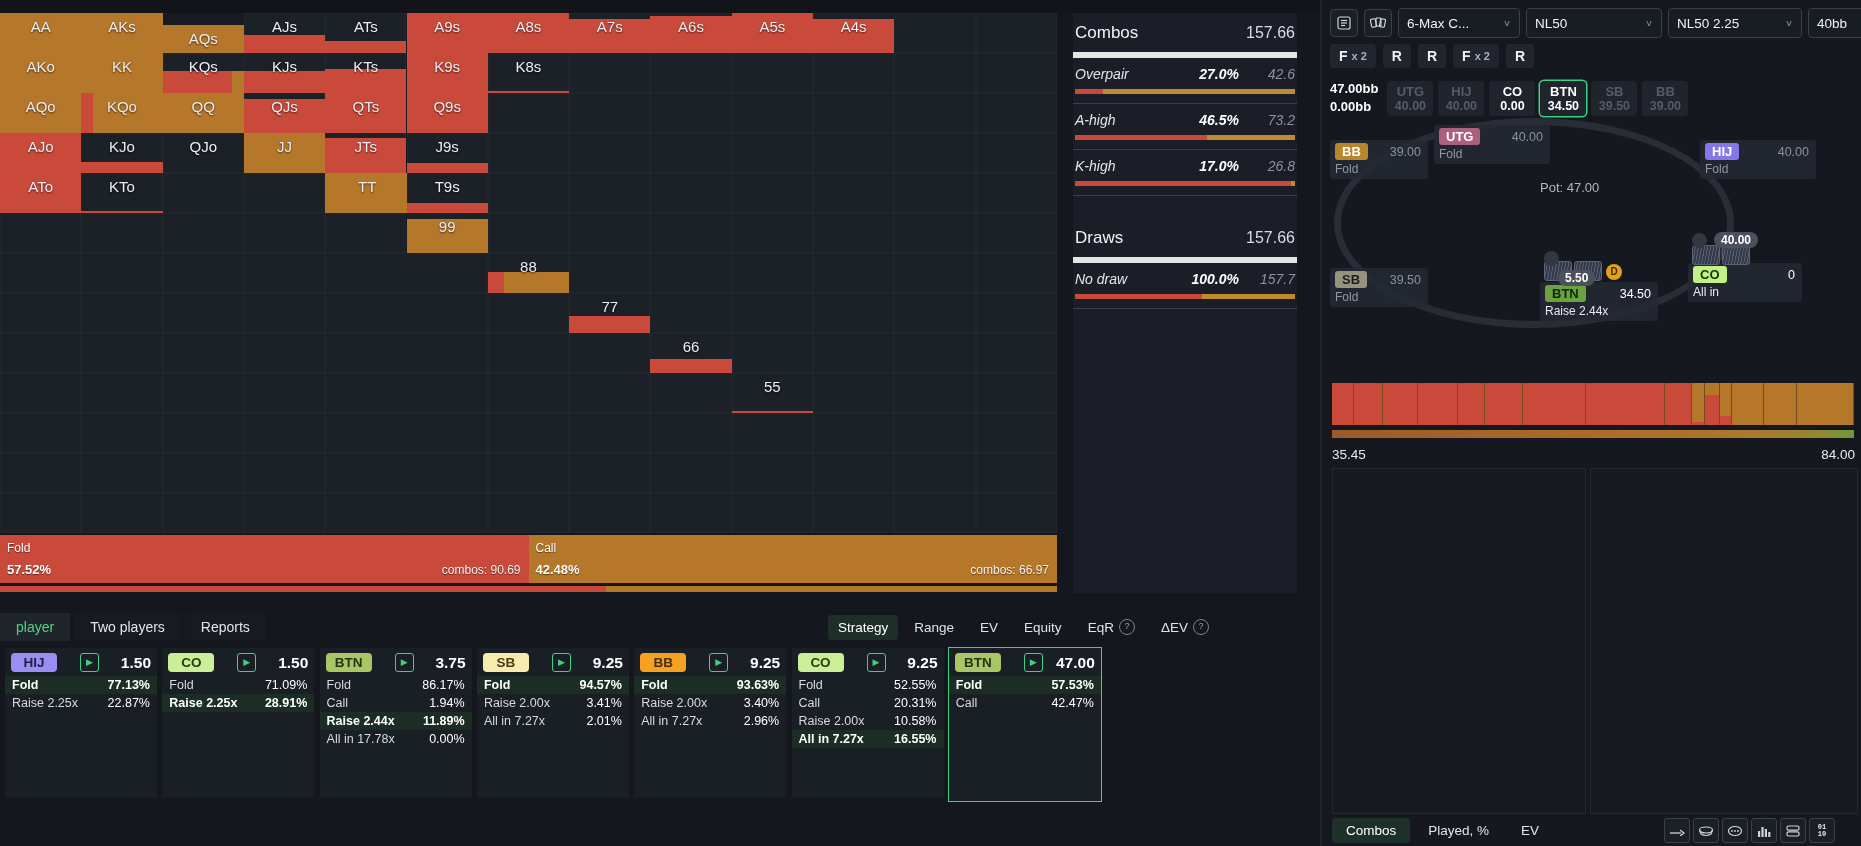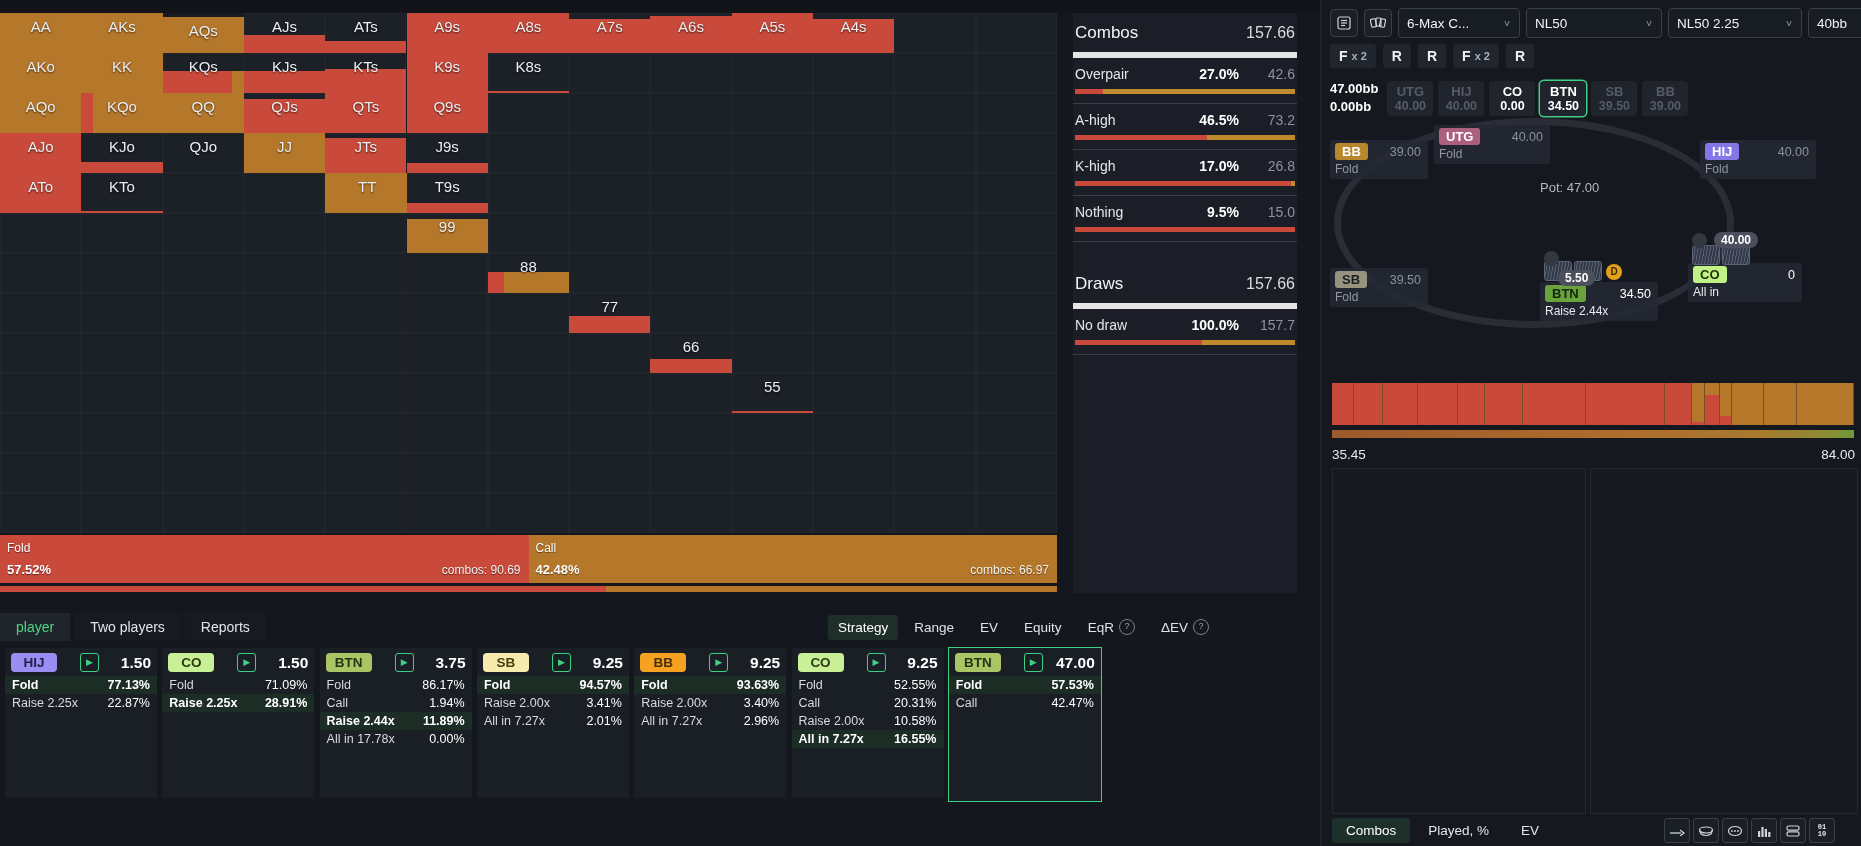--- a/index.html
+++ b/index.html
@@ -19,21 +19,21 @@
   .ab-pct{position:absolute;left:7px;bottom:6px;font-size:13px;font-weight:bold;color:#fff;text-shadow:0 1px 1px rgba(0,0,0,.5);}
   .ab-combos{position:absolute;right:8px;bottom:6px;font-size:12px;color:rgba(255,255,255,.92);text-shadow:0 1px 1px rgba(0,0,0,.5);}
   #freq-strip{position:absolute;left:0;top:586px;width:1057px;height:6px;display:flex;}
   
   #stats{position:absolute;left:1073px;top:13px;width:224px;height:580px;background:#1b1e26;padding:0 0;}
   .st-head{display:flex;justify-content:space-between;align-items:center;padding:10px 2px 9px 2px;
            border-bottom:6px solid #e5e5e5;}
   .st-head .t{font-size:17px;color:#f2f3f6;}
   .st-head .v{font-size:16px;color:#d9dce2;}
   .st-row{padding:8px 2px 0 2px;border-bottom:1px solid #3a3e47;}
-  .st-line{display:flex;align-items:center;}
+  .st-line{display:flex;align-items:center;font-style:italic;}
   .st-line .l{font-size:14px;color:#e4e6ea;flex:1;}
   .st-line .p{font-size:14px;font-weight:bold;color:#fff;margin-right:18px;}
   .st-line .c{font-size:14px;color:#8d929c;width:38px;text-align:right;}
   .st-bar{height:5px;margin:7px 0 9px 0;display:flex;}
   .st-gap{height:22px;}
   
   #tabs-left{position:absolute;left:0;top:612px;height:30px;display:flex;align-items:center;}
   .tabL{padding:6px 16px;font-size:14px;color:#e2e5ea;background:#171a20;margin-right:4px;cursor:pointer;}
   .tabL.active{background:#20252c;color:#4ed584;}
   #tabs-right{position:absolute;left:828px;top:612px;height:30px;display:flex;align-items:center;gap:6px;}
@@ -133,21 +133,21 @@
           <div style="width: 100%; background: rgb(181, 119, 42);"></div>
         </div>
         <span class="lbl">AA</span>
       </div>
       <div class="cell" style="left: 81.3px; top: 0px; width: 81.3px; height: 40px;">
         <div class="fill" style="height: 100%;">
           <div style="width: 100%; background: rgb(181, 119, 42);"></div>
         </div>
         <span class="lbl">AKs</span>
       </div>
-      <div class="cell" style="left: 162.6px; top: 4px; width: 81.3px; height: 40px;">
+      <div class="cell" style="left: 162.6px; top: 12px; width: 81.3px; height: 40px;">
         <div class="fill" style="height: 100%;">
           <div style="width: 100%; background: rgb(181, 119, 42);"></div>
         </div>
         <span class="lbl">AQs</span>
       </div>
       <div class="cell" style="left: 243.9px; top: 0px; width: 81.3px; height: 40px;">
         <div class="fill" style="height: 45%;">
           <div style="width: 100%; background: rgb(201, 74, 58);"></div>
         </div>
         <span class="lbl">AJs</span>
@@ -540,31 +540,20 @@
         <div class="st-line">
           <span class="l">K-high</span>
           <span class="p">17.0%</span>
           <span class="c">26.8</span>
         </div>
         <div class="st-bar">
           <div style="width: 98%; background: rgb(201, 74, 58);"></div>
           <div style="width: 2%; background: rgb(192, 138, 46);"></div>
         </div>
       </div>
-      <div class="st-row">
-        <div class="st-line">
-          <span class="l">Nothing</span>
-          <span class="p">9.5%</span>
-          <span class="c">15.0</span>
-        </div>
-        <div class="st-bar">
-          <div style="width: 100%; background: rgb(201, 74, 58);"></div>
-          <div style="width: 0%; background: rgb(192, 138, 46);"></div>
-        </div>
-      </div>
       <div class="st-gap"></div>
       <div class="st-head">
         <span class="t">Draws</span>
         <span class="v">157.66</span>
       </div>
       <div class="st-row">
         <div class="st-line">
           <span class="l">No draw</span>
           <span class="p">100.0%</span>
           <span class="c">157.7</span>

